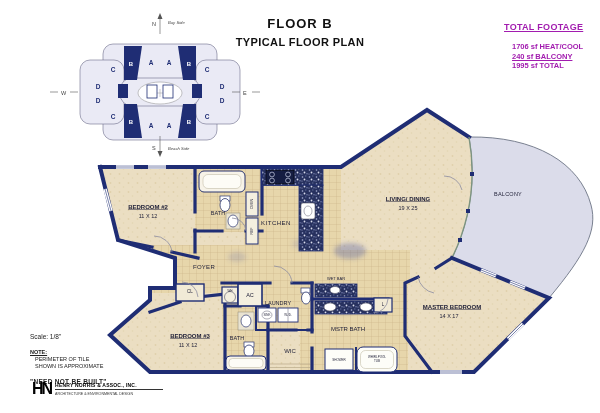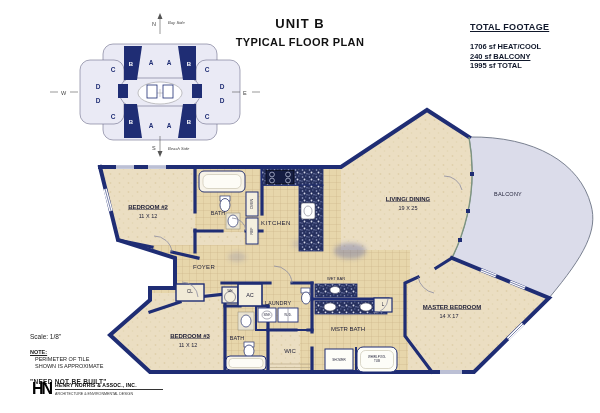--- a/index.html
+++ b/index.html
@@ -7,23 +7,23 @@
         font-family:"Liberation Sans",sans-serif;color:#1a1a2e;}
   #plan-svg,#key-svg{position:absolute;left:0;top:0;}
   .lbl{position:absolute;transform:translate(-50%,-50%) scale(var(--s,0.5)) rotate(var(--r,0deg));
        white-space:nowrap;color:#23233a;text-align:center;line-height:1.1;}
   .u{text-decoration:underline;}
   .b{font-weight:bold;}
   
   .title-block{position:absolute;left:175px;top:16px;width:250px;text-align:center;color:#111;}
   .title-unit{font-size:13px;font-weight:bold;letter-spacing:1px;}
   .title-sub{font-size:11px;font-weight:bold;margin-top:5px;letter-spacing:.4px;}
-  .footage{position:absolute;left:470px;top:22px;color:#0f172a;}
+  .footage{position:absolute;left:504px;top:22px;color:#a21caf;}
   .footage-h{font-size:9px;font-weight:bold;text-decoration:underline;letter-spacing:.3px;}
-  .footage-lines{margin-top:10px;font-size:7.5px;font-weight:bold;line-height:9.5px;}
+  .footage-lines{margin-top:10px;font-size:7.5px;font-weight:bold;line-height:9.5px;margin-left:8px;}
   
   .notes{position:absolute;left:30px;top:333px;color:#222;}
   .n-scale{font-size:6.5px;}
   .n-head{font-size:5.5px;font-weight:bold;text-decoration:underline;margin-top:9px;}
   .n-line{font-size:5.5px;margin-left:5px;margin-top:1px;}
   .n-disc{font-size:6.5px;font-weight:bold;margin-top:9px;letter-spacing:.3px;}
   .arch{position:absolute;left:32px;top:380px;display:flex;align-items:center;gap:4px;color:#000;justify-content:center;}
   .arch-mono{font-size:16px;font-weight:900;letter-spacing:-2px;transform:scaleY(1.05);}
   .arch-col{display:flex;flex-direction:column;}
   .arch-name{font-size:5px;font-weight:bold;letter-spacing:.2px;border-bottom:.5px solid #333;padding-bottom:1px;}
@@ -259,21 +259,21 @@
         <text x="152" y="150" font-size="5.5">S</text>
         <text x="61" y="94.5" font-size="5.5">W</text>
         <text x="243" y="94.5" font-size="5.5">E</text>
         <text x="168" y="24" font-size="4.2" font-style="italic">Bay Side</text>
         <text x="168" y="150" font-size="4.2" font-style="italic">Beach Side</text>
       </g>
     </g>
   </svg>
 
   <div class="title-block">
-    <div class="title-unit">UNIT  B</div>
+    <div class="title-unit">FLOOR  B</div>
     <div class="title-sub">TYPICAL FLOOR PLAN</div>
   </div>
 
   <div class="footage">
     <div class="footage-h">TOTAL FOOTAGE</div>
     <div class="footage-lines">
       <div>1706 sf HEAT/COOL</div>
       <div class="u">240 sf BALCONY</div>
       <div>1995 sf TOTAL</div>
     </div>

